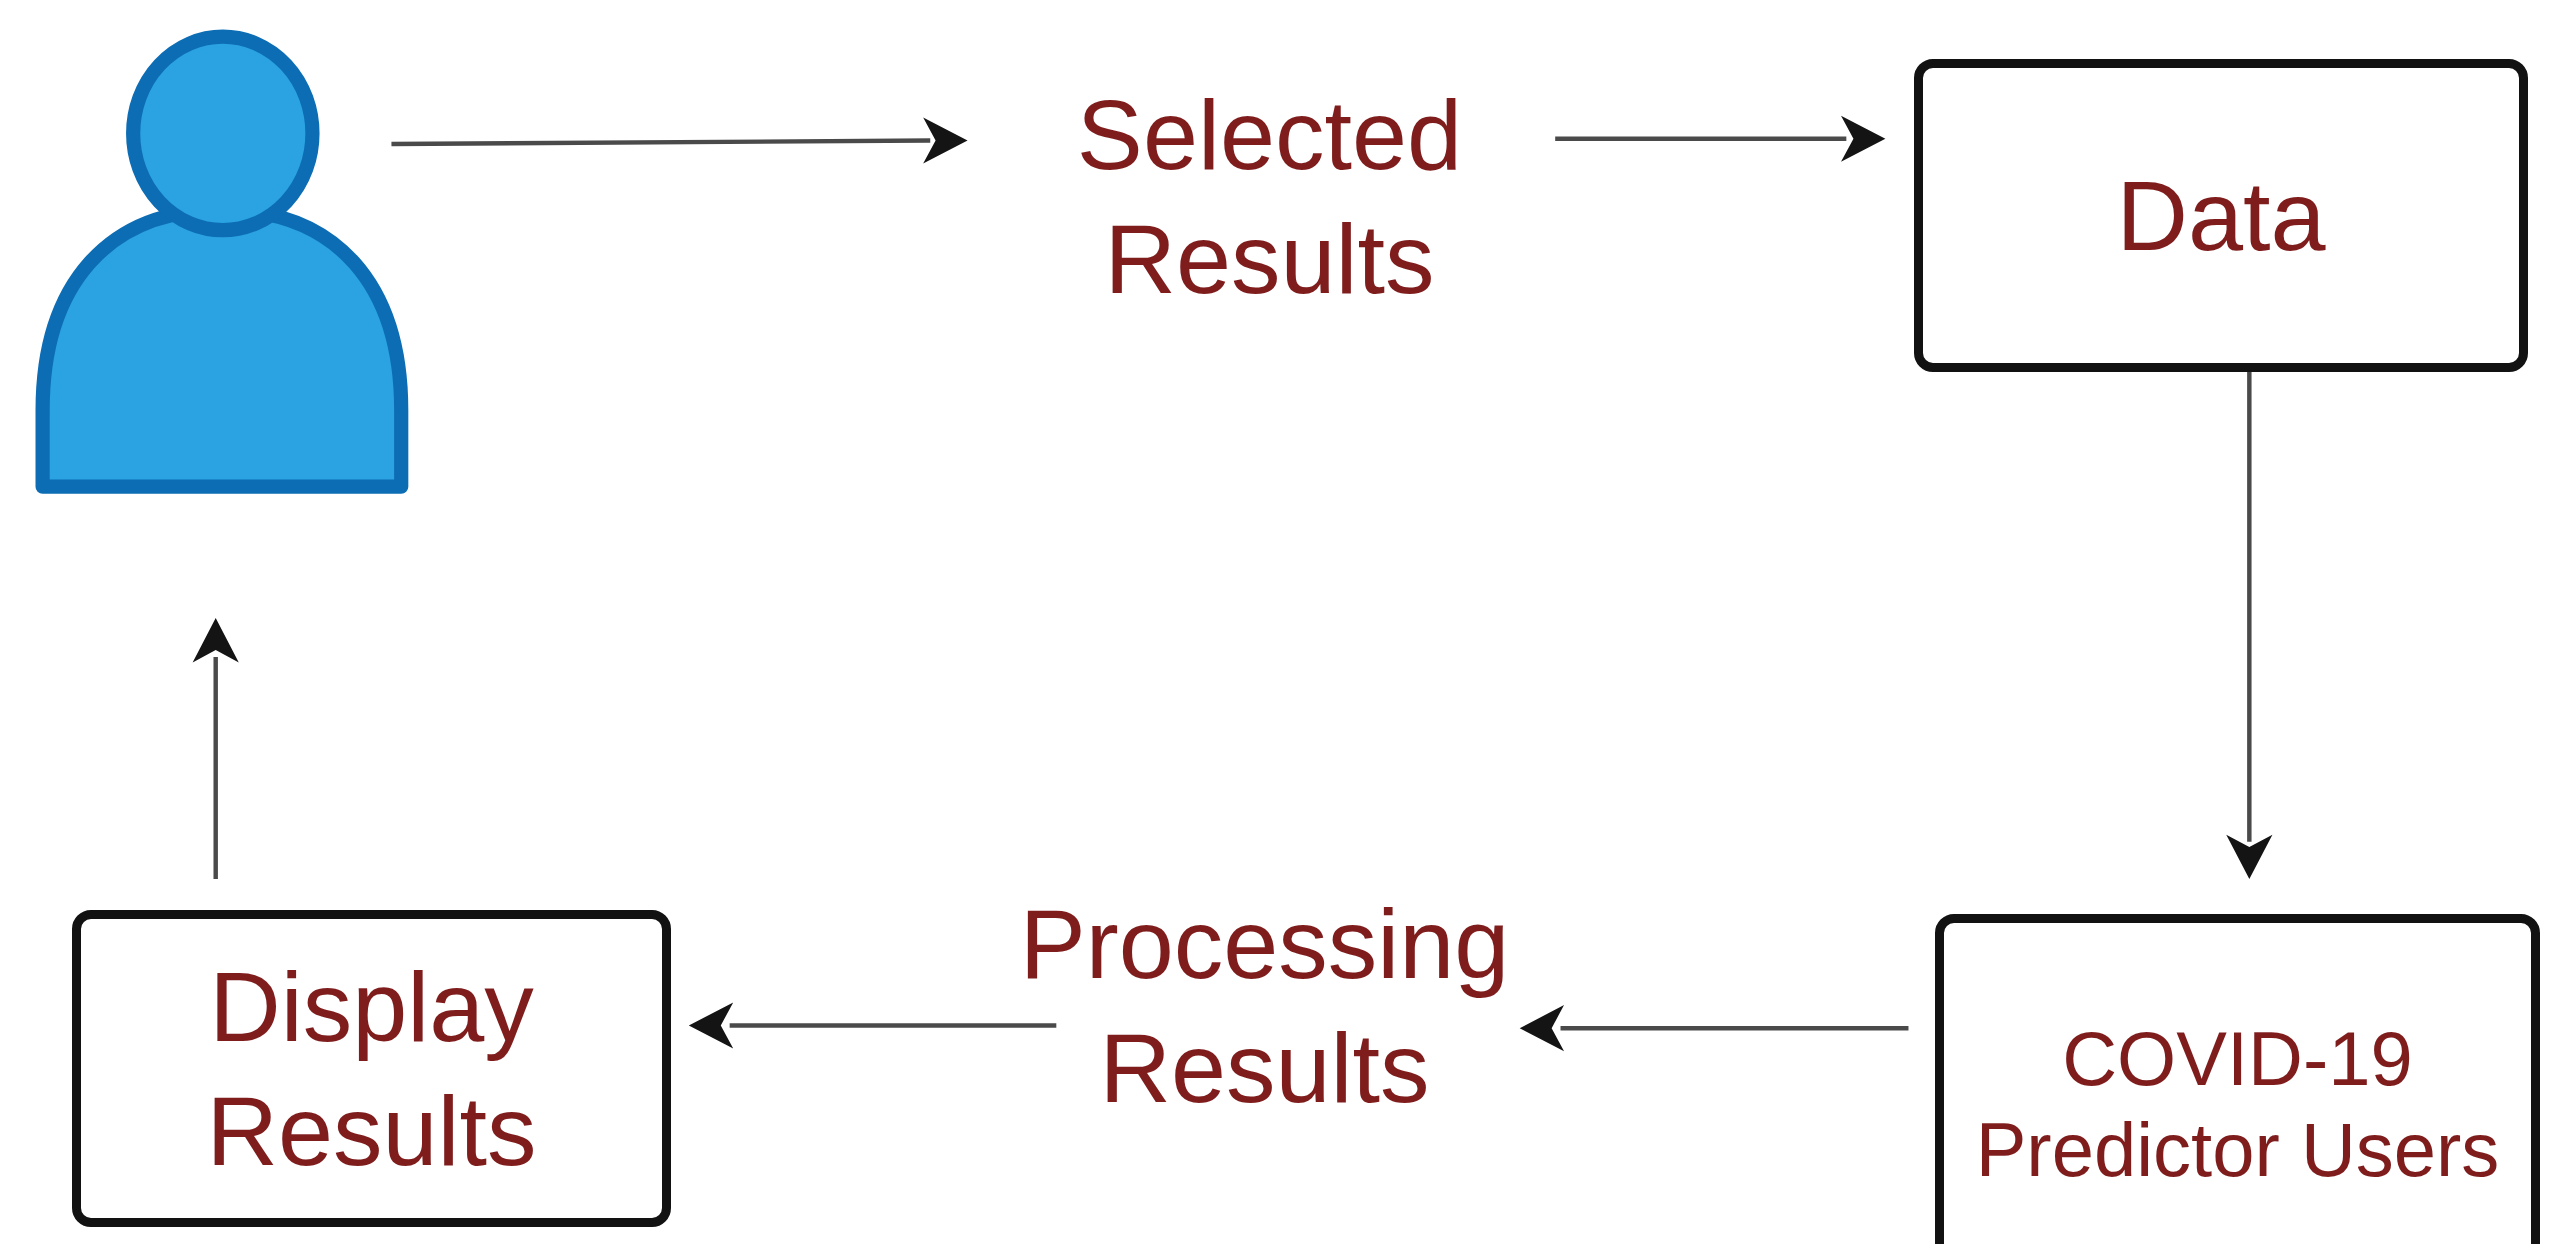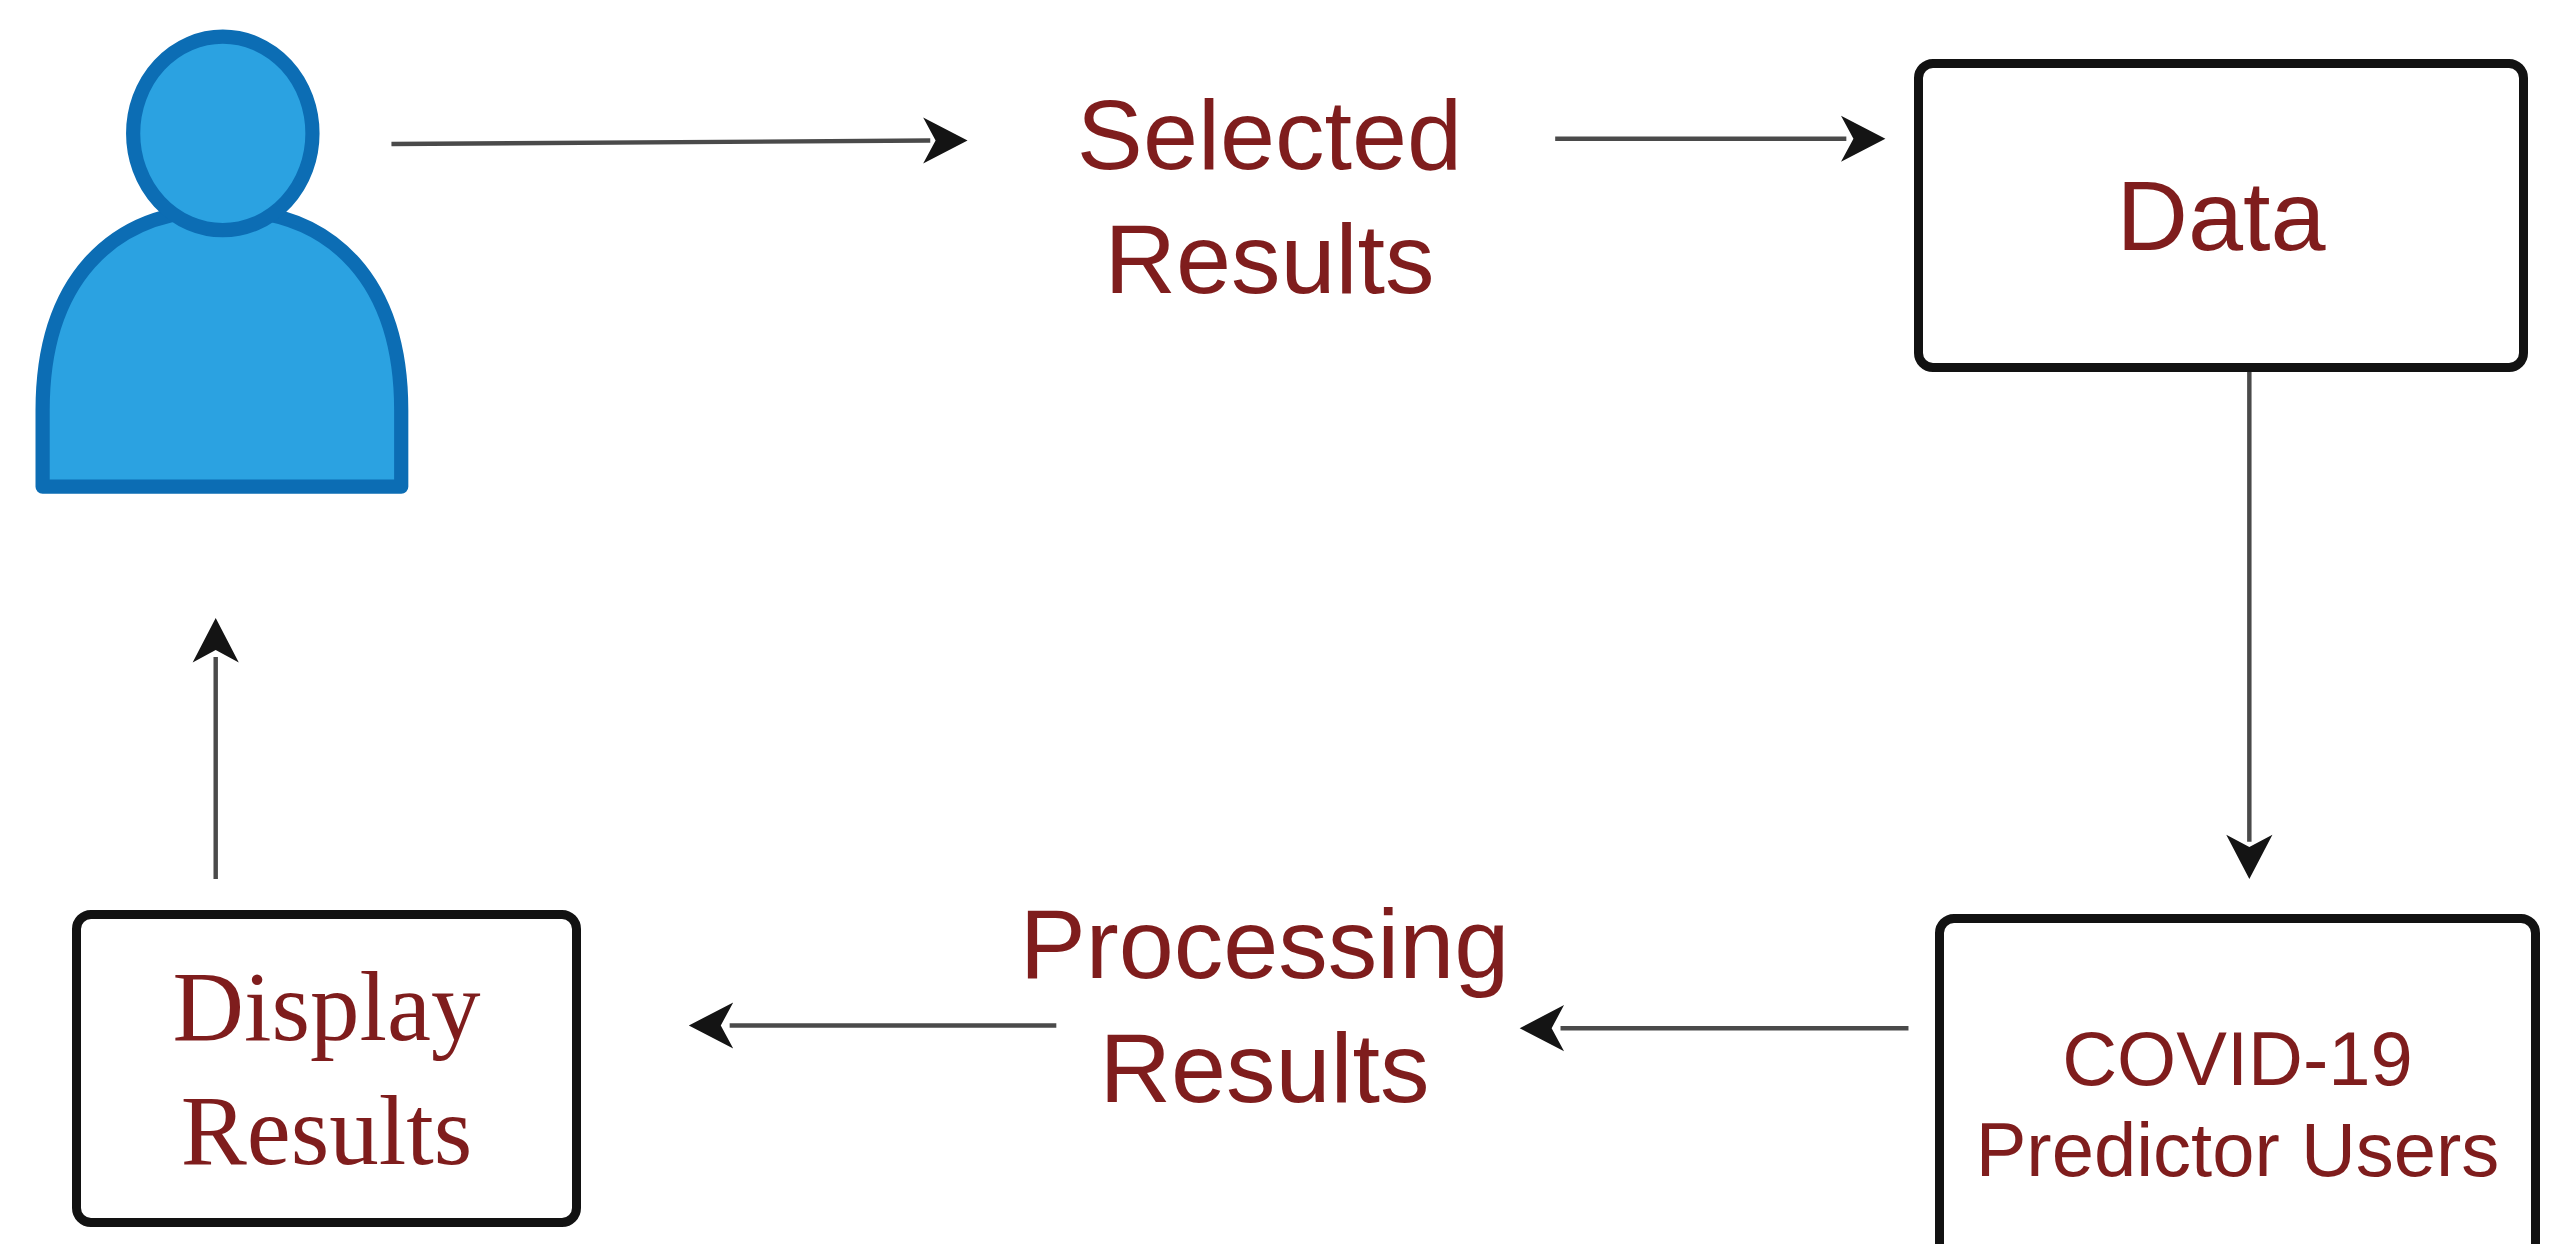--- a/index.html
+++ b/index.html
@@ -90,19 +90,19 @@
   <div class="node box mid" style="left:1935px;top:892px;width:605px;height:380px;">
     <div class="tline">COVID-19</div>
     <div class="tline">Predictor Users</div>
   </div>
 
   <div class="node big" style="left:865px;top:859px;width:799px;height:249px;">
     <div class="tline">Processing</div>
     <div class="tline">Results</div>
   </div>
 
-  <div class="node box big" style="left:72px;top:888px;width:509px;height:317px;font-family:Liberation Serif, serif;">
+  <div class="node box big" style="left:72px;top:888px;width:599px;height:317px;">
     <div class="tline">Display</div>
     <div class="tline">Results</div>
   </div>
 
 </div>
 
 
 </body></html>

